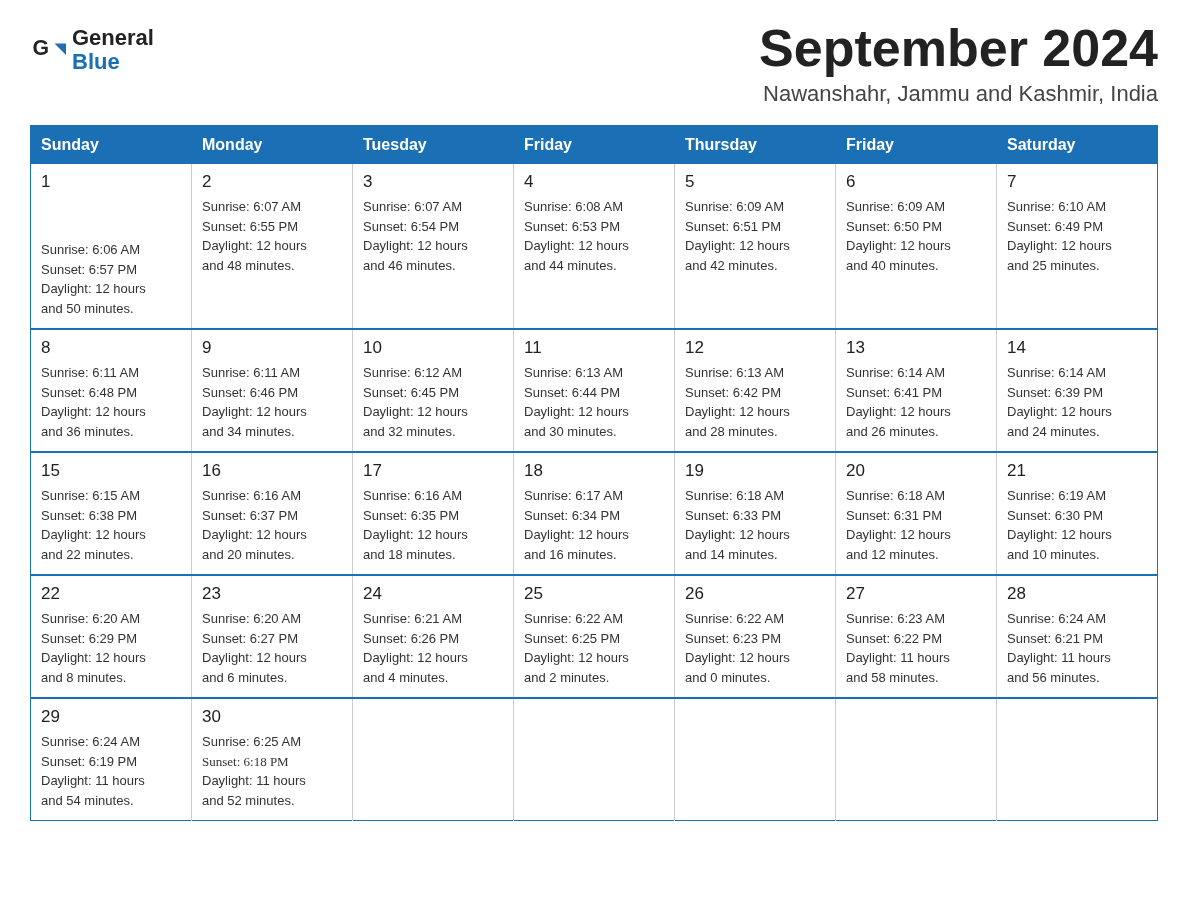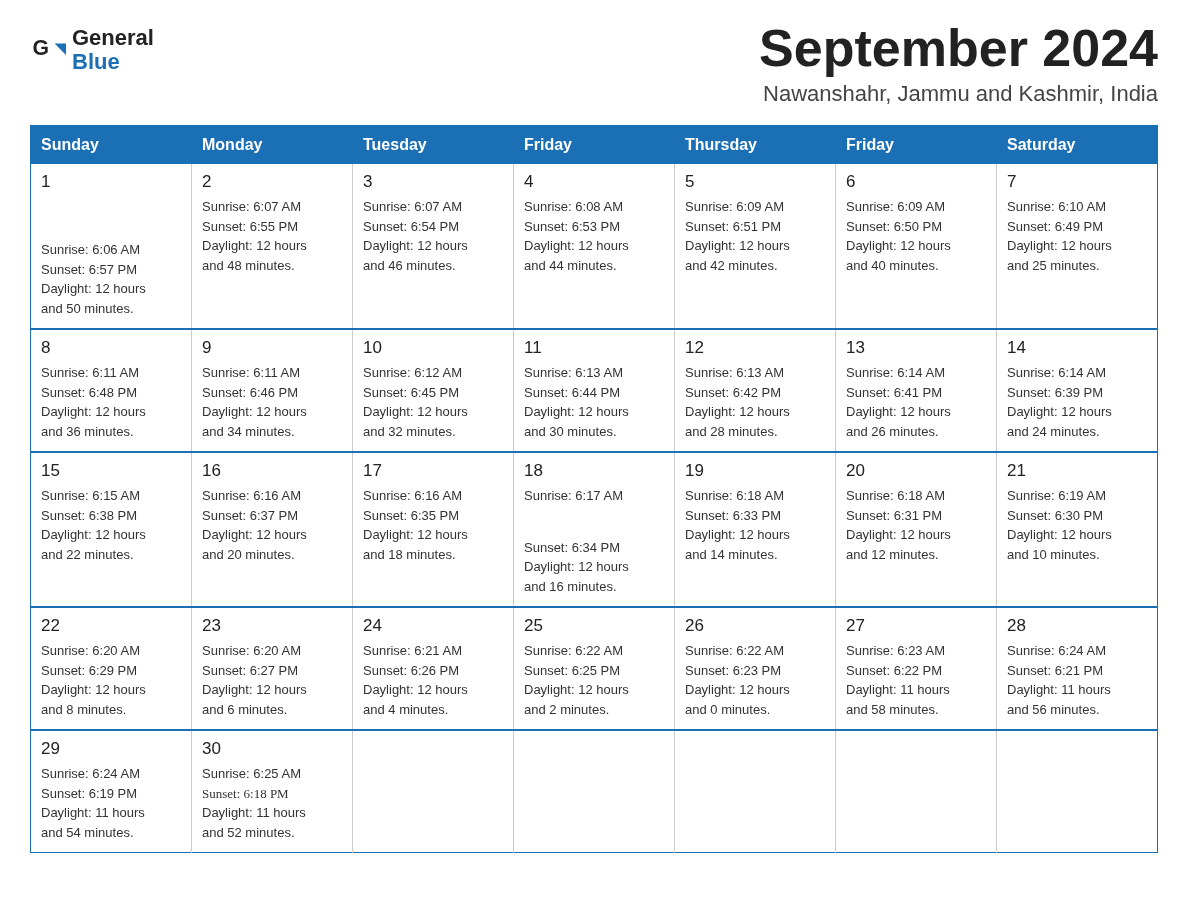--- a/index.html
+++ b/index.html
@@ -317,21 +317,21 @@
               <span style="display: block;">Sunrise: 6:16 AM</span>
               <span style="display: block;">Sunset: 6:35 PM</span>
               <span style="display: block;">Daylight: 12 hours</span>
               <span style="display: block;">and 18 minutes.</span>
             </div>
           </td>
           <td>
             <span class="day-number">18</span>
             <div class="day-info">
               <span style="display: block;">Sunrise: 6:17 AM</span>
-              <span style="display: block; margin-top: 32px;">Sunset: 6:34 PM</span>
+              <span style="display: block;">Sunset: 6:34 PM</span>
               <span style="display: block;">Daylight: 12 hours</span>
               <span style="display: block;">and 16 minutes.</span>
             </div>
           </td>
           <td>
             <span class="day-number">19</span>
             <div class="day-info">
               <span style="display: block;">Sunrise: 6:18 AM</span>
               <span style="display: block;">Sunset: 6:33 PM</span>
               <span style="display: block;">Daylight: 12 hours</span>

